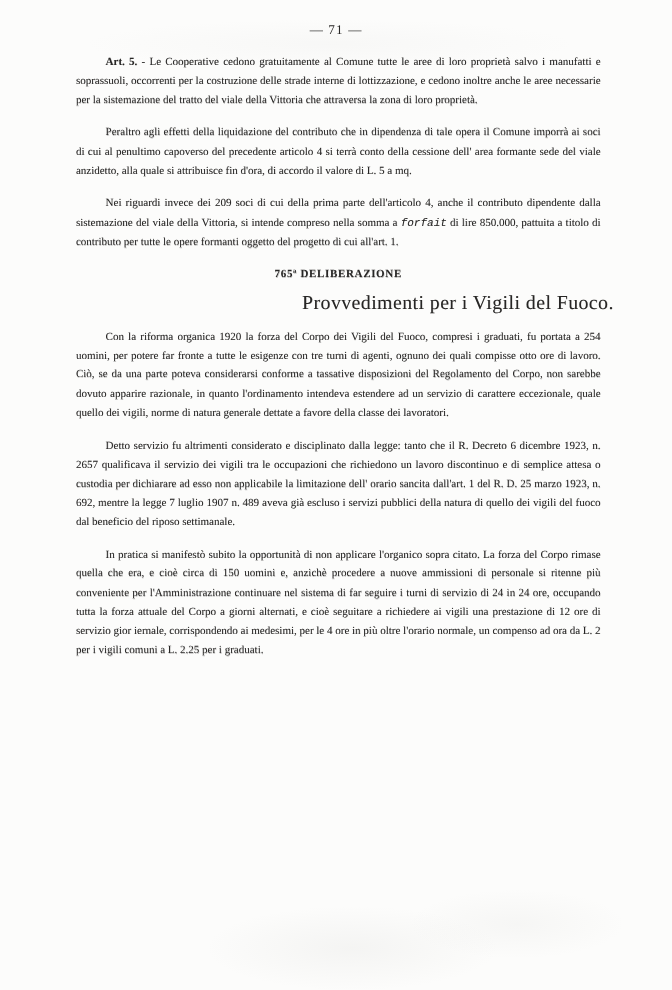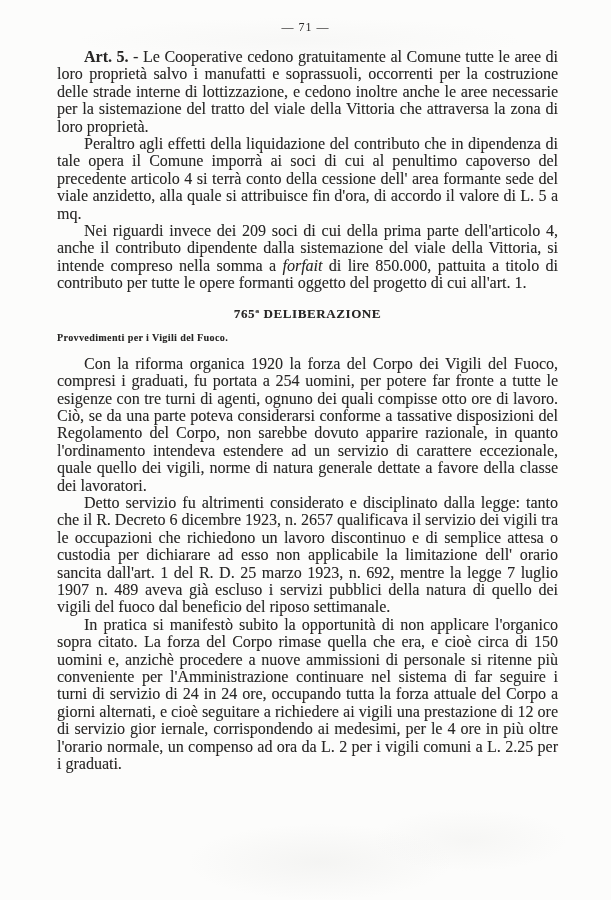--- a/index.html
+++ b/index.html
@@ -25,46 +25,46 @@
     padding-top: 20px;
     text-align: center;
     font-size: 12px;
     letter-spacing: 1px;
   }
   .text-block {
     width: 501px;
     margin: 13px 0 0 57px;
   }
   .para {
-    margin: 0;
-    font-size: 16px;
+    margin: 12px;
+    font-size: 10px;
     line-height: 17.4px;
     text-align: justify;
     text-indent: 27px;
     text-shadow: 0.3px 0.3px 0 rgba(45,44,42,0.28);
   }
   .para.compact {
     letter-spacing: -0.35px;
     word-spacing: -1.4px;
   }
   .seg-bold { font-weight: bold; }
-  .seg-italic { font-style: italic; }
+  .seg-italic { font-style: italic; font-family: Liberation Mono, monospace; }
   .heading {
     margin: 14px 0 0 0;
     text-align: center;
-    font-size: 13px;
+    font-size: 10px;
     font-weight: bold;
     letter-spacing: 0.6px;
     text-shadow: 0.3px 0.3px 0 rgba(45,44,42,0.3);
   }
   .subheading {
     margin: 10px 0 12px 0;
-    text-align: left;
-    font-size: 10px;
-    font-weight: bold;
+    text-align: right;
+    font-size: 18px;
+    font-weight: normal;
     letter-spacing: 0.4px;
     text-shadow: 0.3px 0.3px 0 rgba(45,44,42,0.3);
   }
 </style>
 </head>
 <body>
 
 <div class="page">
   <div class="page-number">— 71 —</div>
 

